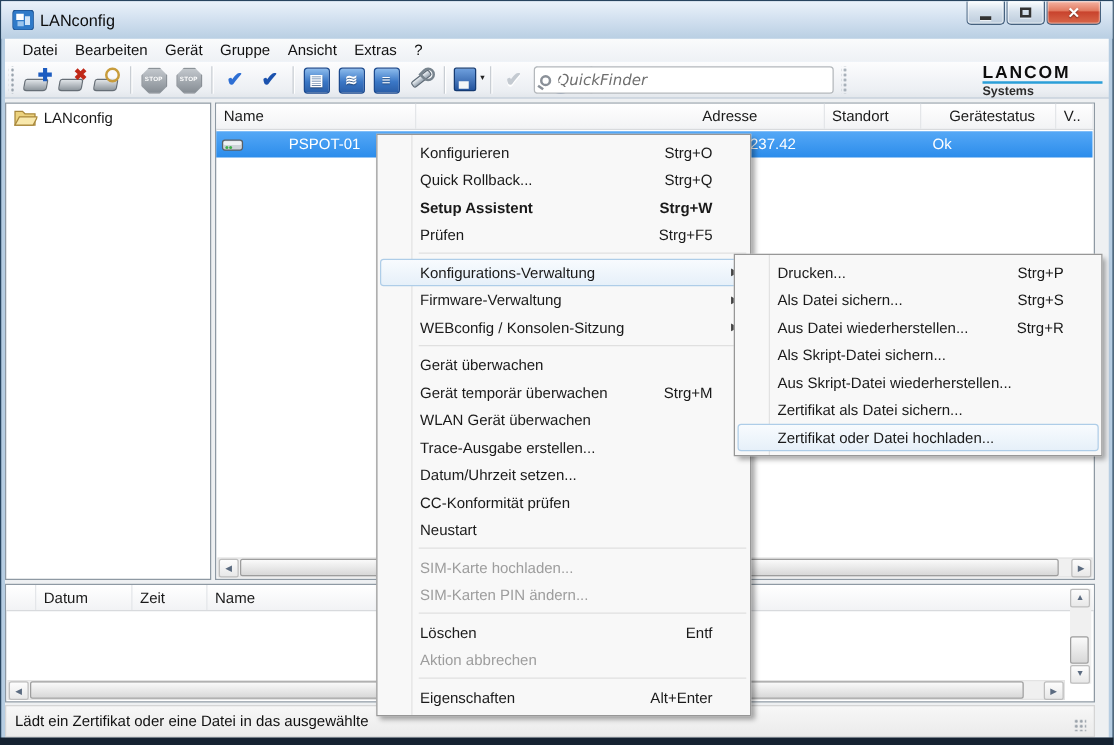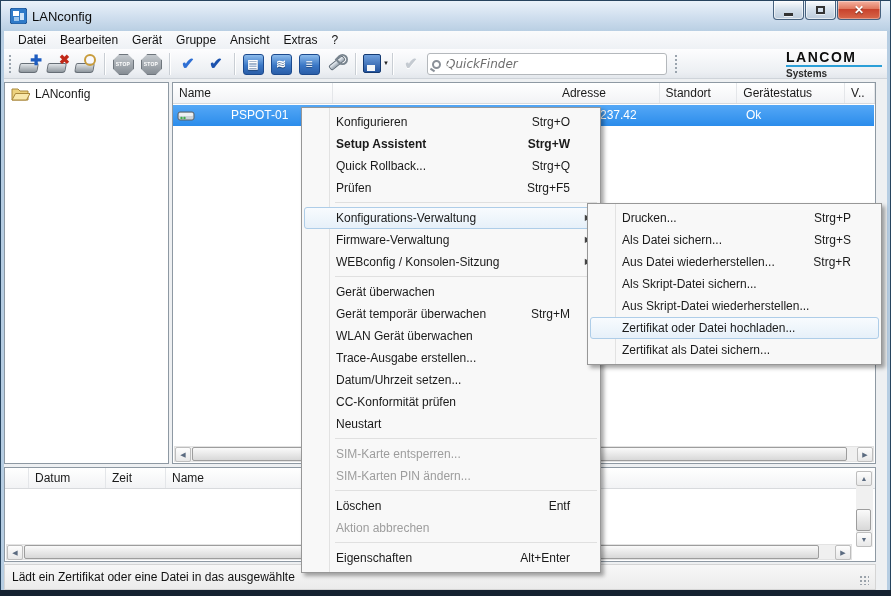--- a/index.html
+++ b/index.html
@@ -237,21 +237,21 @@
       <span>LANconfig</span>
     </div>
   </div>
 
   <div class="panel list-panel">
     <div class="list-header">
         <div class="col" style="width: 160px;">Name</div>
         <div class="col" style="width: 224px; margin-top: 44px;">Kommentar</div>
         <div class="col" style="width: 104px;">Adresse</div>
         <div class="col" style="width: 78px;">Standort</div>
-        <div class="col" style="width: 108px;">Gerätestatus</div>
+        <div class="col" style="width: 108px; text-align: center;">Gerätestatus</div>
         <div class="col" style="width: 30px;">V..</div>
       </div>
     <div class="lrow">
       <svg class="dev-ic" width="18" height="13" viewBox="0 0 18 13">
         <rect x="1" y="3" width="16" height="8" rx="2" fill="#cdd3d8" stroke="#596067"></rect>
         <rect x="2" y="4" width="14" height="3" rx="1" fill="#eef1f3"></rect>
         <circle cx="4.5" cy="9" r="1.2" fill="#3fae49"></circle>
         <circle cx="7.5" cy="9" r="1.2" fill="#3fae49"></circle>
       </svg>
       <span class="row-name">PSPOT-01</span>
@@ -286,48 +286,48 @@
   </div>
 
   <div class="statusbar">
     <span>Lädt ein Zertifikat oder eine Datei in das ausgewählte</span>
     <span class="grip"></span>
   </div>
   <div class="dark-strip"></div>
 
   <div class="menu ctx-menu" id="ctx-menu">
       <div class="mi"><span>Konfigurieren</span><span class="sc">Strg+O</span></div>
+      <div class="mi"><span>Quick Rollback...</span><span class="sc">Strg+Q</span></div>
       <div class="mi bold"><span>Setup Assistent</span><span class="sc">Strg+W</span></div>
-      <div class="mi"><span>Quick Rollback...</span><span class="sc">Strg+Q</span></div>
       <div class="mi"><span>Prüfen</span><span class="sc">Strg+F5</span></div>
       <div class="msep"></div>
       <div class="mi hl"><span>Konfigurations-Verwaltung</span><span class="arrow">▶</span></div>
       <div class="mi"><span>Firmware-Verwaltung</span><span class="arrow">▶</span></div>
       <div class="mi"><span>WEBconfig / Konsolen-Sitzung</span><span class="arrow">▶</span></div>
       <div class="msep"></div>
       <div class="mi"><span>Gerät überwachen</span></div>
       <div class="mi"><span>Gerät temporär überwachen</span><span class="sc">Strg+M</span></div>
       <div class="mi"><span>WLAN Gerät überwachen</span></div>
       <div class="mi"><span>Trace-Ausgabe erstellen...</span></div>
       <div class="mi"><span>Datum/Uhrzeit setzen...</span></div>
       <div class="mi"><span>CC-Konformität prüfen</span></div>
       <div class="mi"><span>Neustart</span></div>
       <div class="msep"></div>
-      <div class="mi disabled"><span>SIM-Karte entsperren...</span></div>
+      <div class="mi disabled"><span>SIM-Karte hochladen...</span></div>
       <div class="mi disabled"><span>SIM-Karten PIN ändern...</span></div>
       <div class="msep"></div>
       <div class="mi"><span>Löschen</span><span class="sc">Entf</span></div>
       <div class="mi disabled"><span>Aktion abbrechen</span></div>
       <div class="msep"></div>
       <div class="mi"><span>Eigenschaften</span><span class="sc">Alt+Enter</span></div>
     </div>
 
   <div class="menu sub-menu" id="sub-menu">
       <div class="mi"><span>Drucken...</span><span class="sc">Strg+P</span></div>
       <div class="mi"><span>Als Datei sichern...</span><span class="sc">Strg+S</span></div>
       <div class="mi"><span>Aus Datei wiederherstellen...</span><span class="sc">Strg+R</span></div>
       <div class="mi"><span>Als Skript-Datei sichern...</span></div>
       <div class="mi"><span>Aus Skript-Datei wiederherstellen...</span></div>
+      <div class="mi"><span>Zertifikat als Datei sichern...</span></div>
       <div class="mi hl"><span>Zertifikat oder Datei hochladen...</span></div>
-      <div class="mi"><span>Zertifikat als Datei sichern...</span></div>
     </div>
 
 </div>
 
 </body></html>

